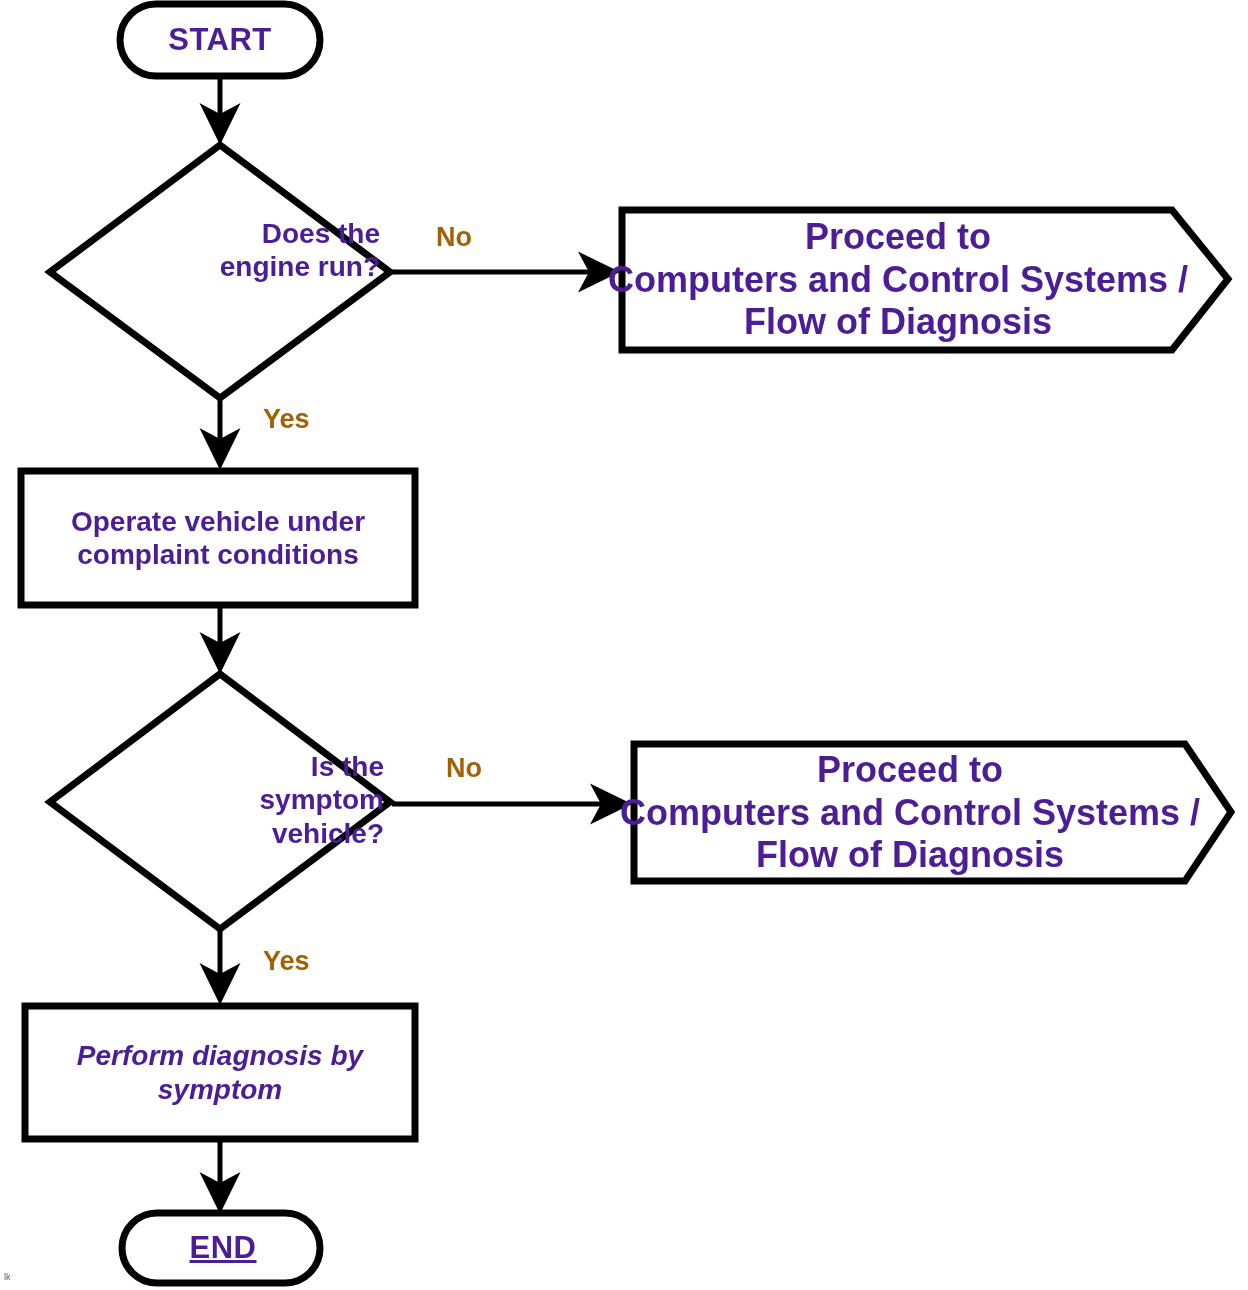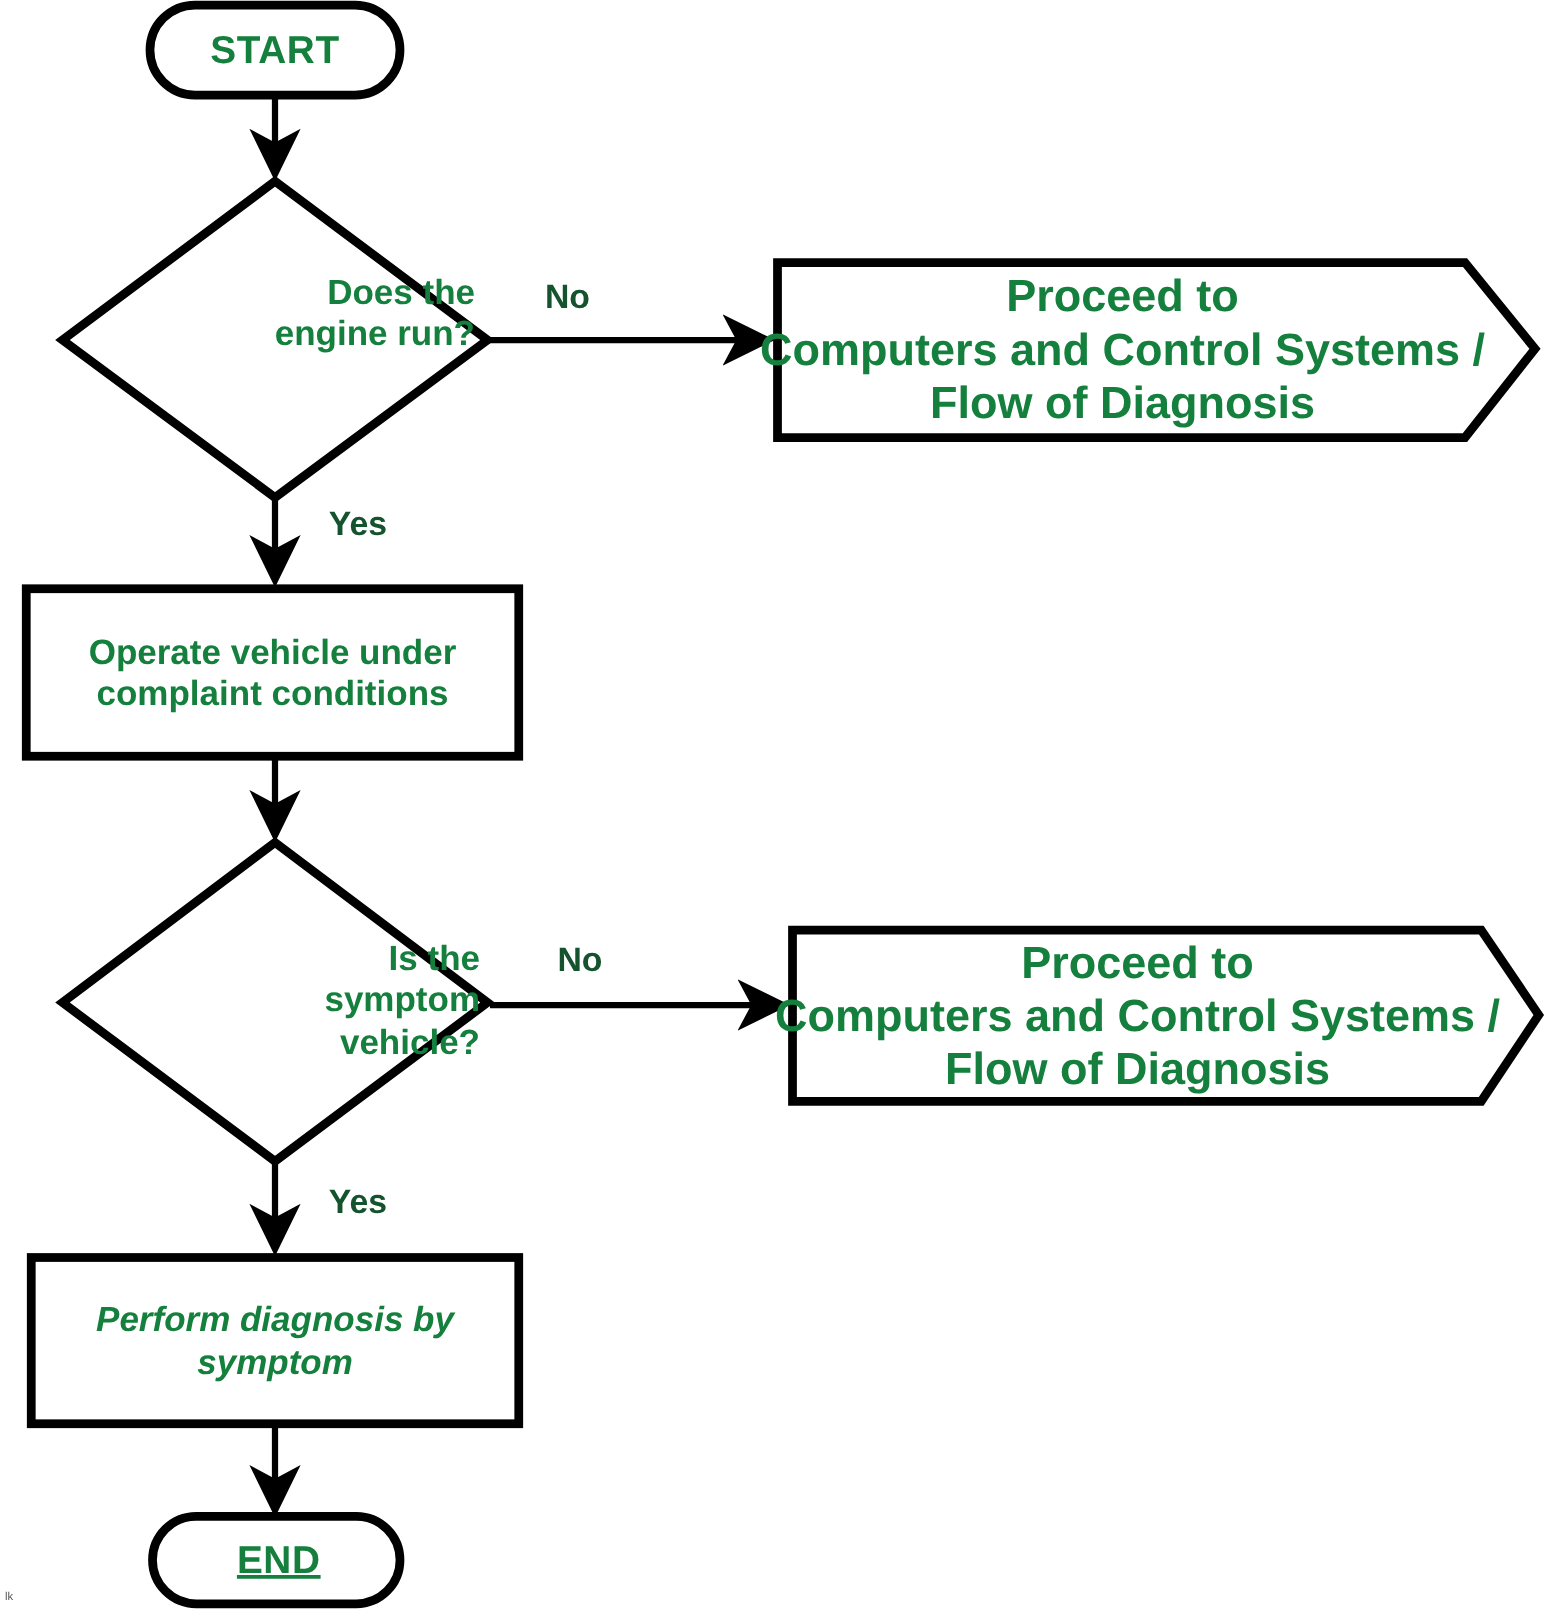--- a/index.html
+++ b/index.html
@@ -25,21 +25,21 @@
     height: 1290px;
   }
   .node-text {
     position: absolute;
     display: flex;
     flex-direction: column;
     align-items: center;
     justify-content: center;
     text-align: center;
     font-weight: bold;
-    color: #15803d;
+    color: #4c1d95;
     line-height: 1.18;
     white-space: pre;
     pointer-events: none;
   }
   .terminal-label {
     font-size: 31px;
     letter-spacing: 0.5px;
   }
   .decision-label {
     font-size: 28px;
@@ -48,21 +48,21 @@
   .process-label {
     font-size: 28px;
   }
   .pentagon-label {
     font-size: 36px;
   }
   .edge-label {
     position: absolute;
     font-size: 27px;
     font-weight: bold;
-    color: #14532d;
+    color: #a16207;
     white-space: pre;
   }
   .artifact {
     position: absolute;
     font-size: 9px;
     color: #555;
     font-family: "Liberation Sans", sans-serif;
   }
 </style>
 </head>

